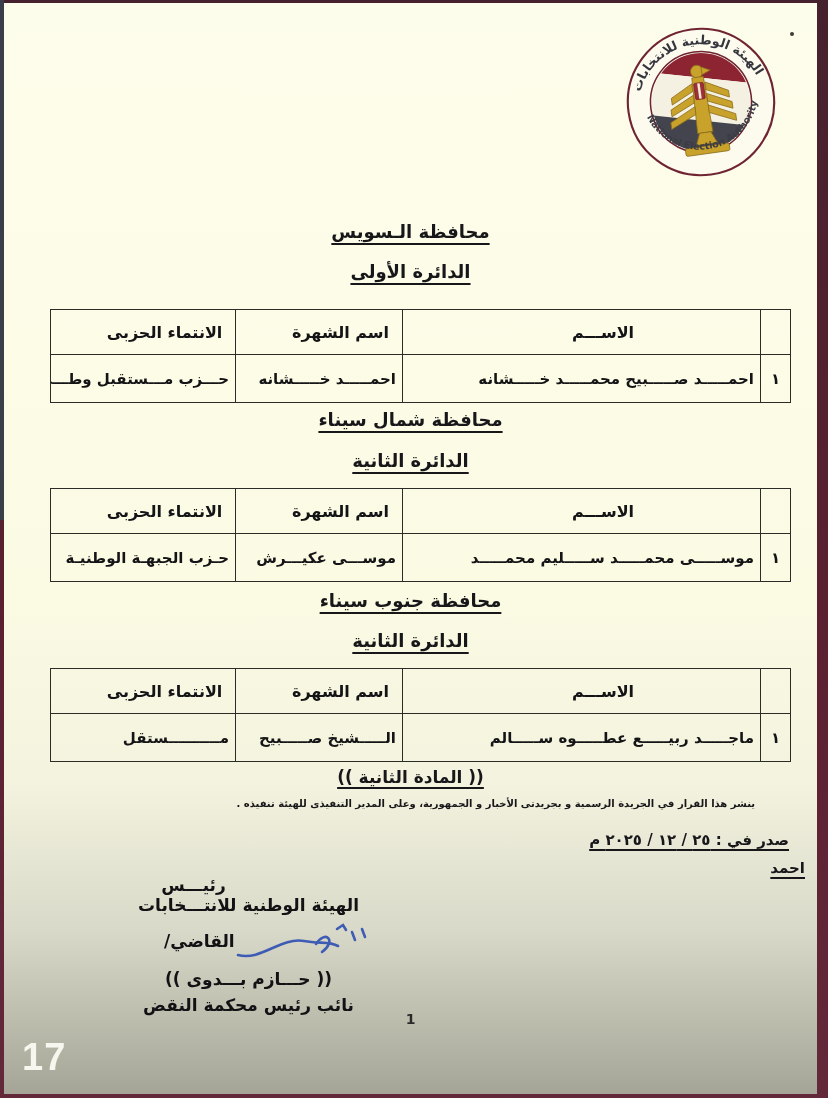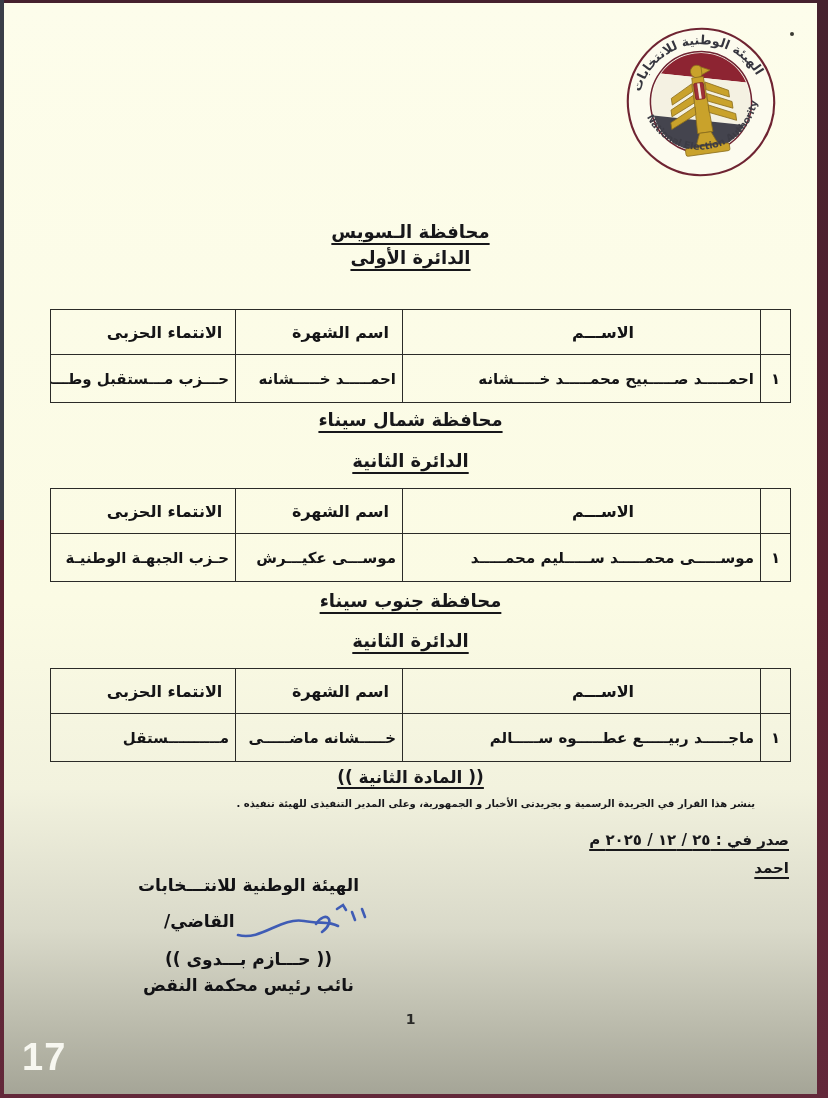--- a/index.html
+++ b/index.html
@@ -32,21 +32,21 @@
   table.cand{border:1.8px solid #23231f;}
 
   
   .article-title{position:absolute;left:0;width:100%;text-align:center;direction:rtl;
                  font-weight:bold;font-size:17px;color:#17171a;
                  text-decoration:underline;text-decoration-thickness:1.5px;text-underline-offset:4px;}
   .article-body{position:absolute;right:62px;left:45px;direction:rtl;text-align:right;
                 font-weight:bold;font-size:10px;color:#17171a;line-height:1.5;}
   .issued-line{position:absolute;right:28px;direction:rtl;font-weight:bold;font-size:15px;color:#17171a;
                text-decoration:underline;text-decoration-thickness:1.5px;text-underline-offset:4px;}
-  .issuer-note{position:absolute;right:28px;direction:rtl;font-weight:bold;font-size:15px;color:#17171a;
+  .issuer-note{position:absolute;right:12px;direction:rtl;font-weight:bold;font-size:15px;color:#17171a;
                text-decoration:underline;text-decoration-thickness:1.5px;text-underline-offset:4px;}
 
   
   .sig-block{position:absolute;left:72px;top:872px;width:345px;direction:rtl;text-align:center;color:#121215;}
   .sig-role{font-weight:bold;font-size:17px;position:relative;left:-55px;}
   .sig-authority{font-weight:bold;font-size:17px;}
   .sig-judge-row{position:relative;height:50px;margin-top:4px;}
   .sig-judge-label{position:absolute;left:88px;top:12px;font-weight:bold;font-size:17px;direction:rtl;}
   .sig-scribble{position:absolute;left:158px;top:2px;}
   .sig-name{font-weight:bold;font-size:17px;}
@@ -106,21 +106,21 @@
             <textPath href="#arcTop" startOffset="50%" text-anchor="middle">الهيئة الوطنية للانتخابات</textPath>
           </text>
           <text font-size="10" font-weight="bold" fill="#3c3c45" font-family="DejaVu Sans, sans-serif">
             <textPath href="#arcBot" startOffset="50%" text-anchor="middle">National Election Authority</textPath>
           </text>
         </g>
       </svg>
     </div>
 
     <div class="sec-title" style="top:218px">محافظة الـسويس</div>
-    <div class="sec-title" style="top:244px">الدائرة الأولى</div>
+    <div class="sec-title" style="top:258px">الدائرة الأولى</div>
     <table class="cand" style="top:306px">
       <colgroup>
           <col class="col-num">
           <col class="col-name">
           <col class="col-alias">
           <col class="col-party">
         </colgroup>
       <thead>
         <tr>
           <th>م</th>
@@ -180,32 +180,33 @@
           <th>م</th>
           <th>الاســـم</th>
           <th>اسم الشهرة</th>
           <th>الانتماء الحزبى</th>
         </tr>
       </thead>
       <tbody>
         <tr>
           <td class="num">١</td>
           <td>ماجـــــد ربيـــــع عطـــــوه ســـــالم</td>
-          <td>خـــــشانه ماضـــــى</td>
+          <td>الـــــشيخ صـــــبيح</td>
           <td>مــــــــــستقل</td>
         </tr>
       </tbody>
     </table>
 
     <div class="article-title" style="top:764px">(( المادة الثانية ))</div>
     <div class="article-body" style="top:793px">ينشر هذا القرار في الجريدة الرسمية و بجريدتى الأخبار و الجمهورية، وعلى المدير التنفيذى للهيئة تنفيذه .</div>
     <div class="issued-line" style="top:828px">صدر في : ٢٥ / ١٢ / ٢٠٢٥ م</div>
     <div class="issuer-note" style="top:856px">احمد</div>
 
     <div class="sig-block">
+      <div class="sig-role">رئيـــس</div>
       <div class="sig-authority">الهيئة الوطنية للانتـــخابات</div>
       <div class="sig-judge-row">
         <span class="sig-judge-label">القاضي/</span>
         <span class="sig-scribble">
           <svg width="140" height="46" viewBox="0 0 140 46">
             <g fill="none" stroke="#3f5cb5" stroke-width="2.6" stroke-linecap="round">
               <path d="M4 34 C28 40, 46 16, 70 20 C86 23, 95 20, 104 25"></path>
               <path d="M82 23 c10 -15 21 -3 6 8"></path>
               <path d="M103 8 l6 -4 3 5"></path>
               <path d="M118 11 l3 8"></path>

